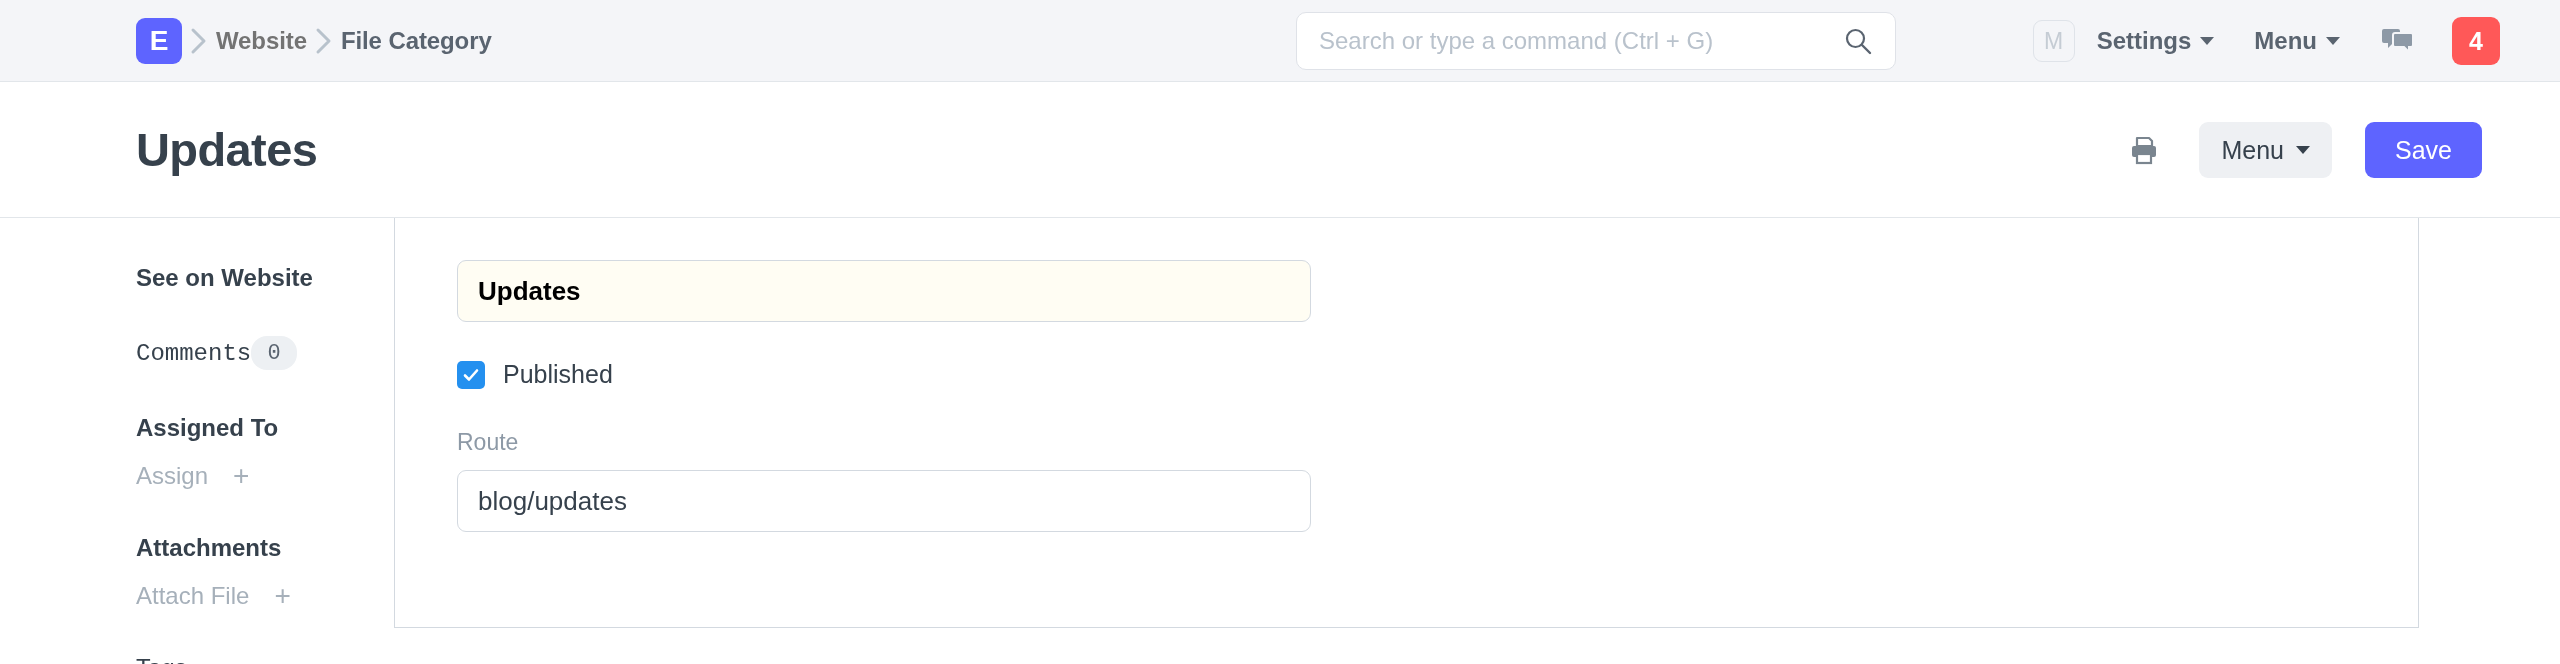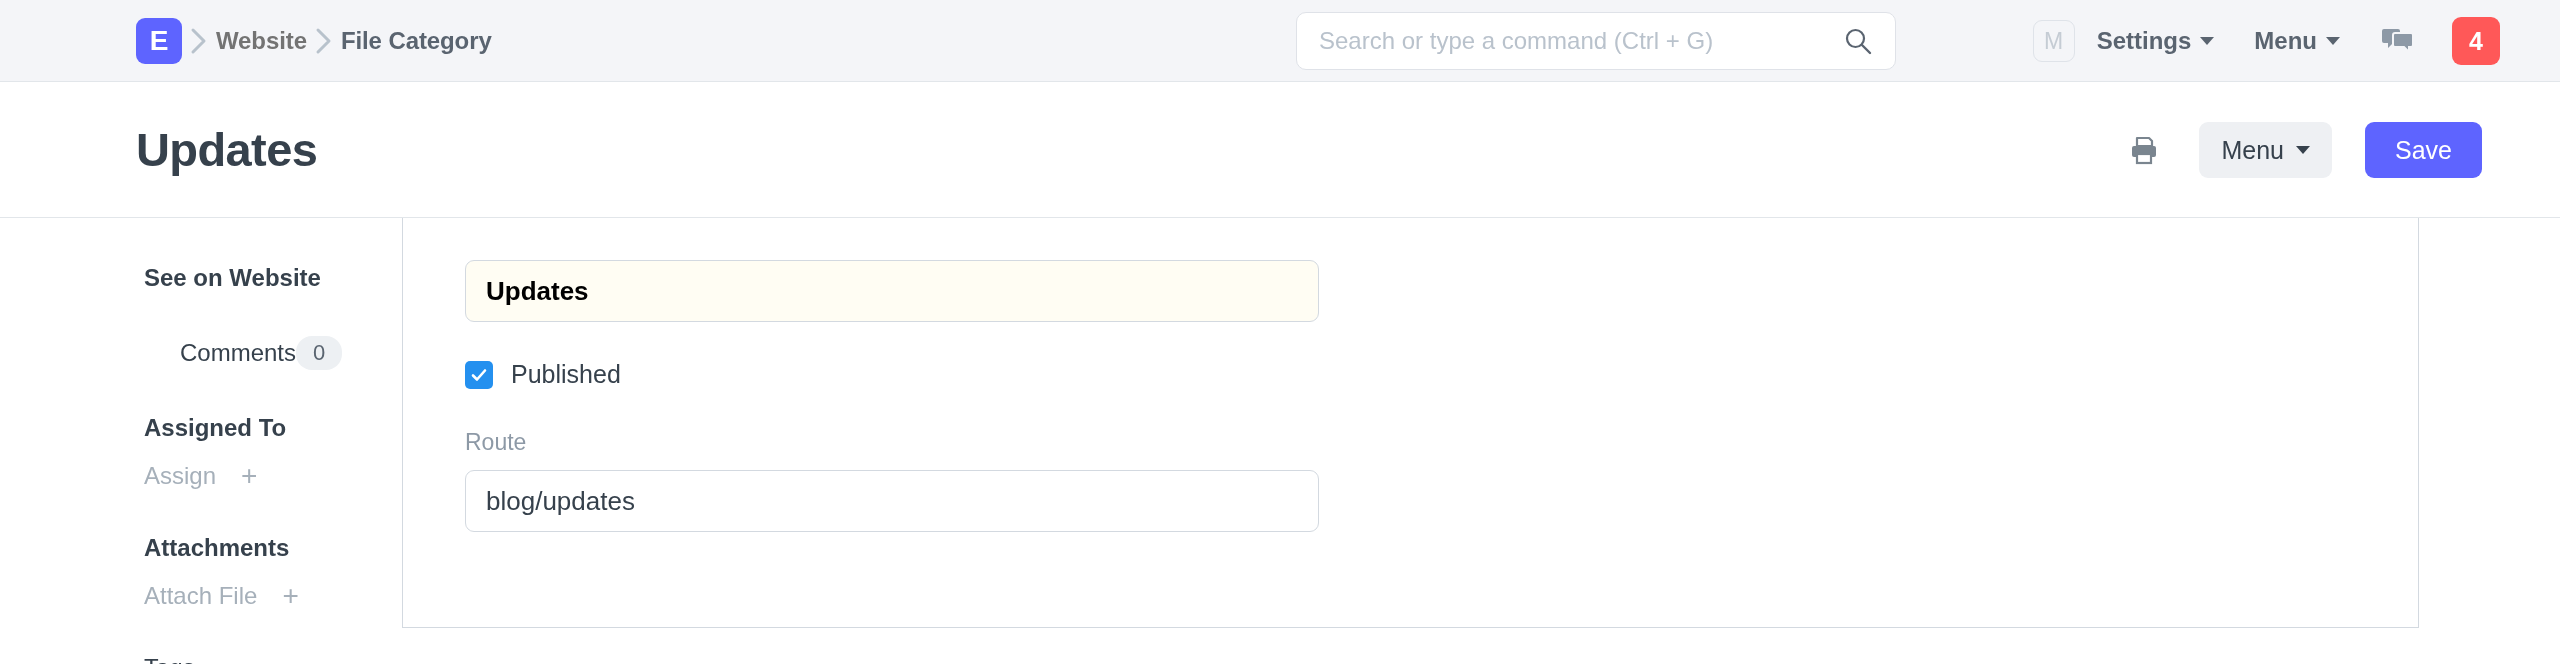--- a/index.html
+++ b/index.html
@@ -188,40 +188,40 @@
     white-space: nowrap;
   }
   .btn-menu { background: #eef0f3; color: #36414c; margin-right: 33px; }
   .btn-save { background: #5e64ff; color: #ffffff; padding: 16px 30px; }
 
   
   .page-body {
     display: flex;
     background: #ffffff;
     height: 446px;
-    margin-left: 8px;
   }
   .sidebar {
     width: 394px;
     flex: 0 0 394px;
     padding: 46px 60px 0 136px;
   }
   .side-group { margin-bottom: 0; }
   .side-head {
     font-size: 24px;
     font-weight: bold;
     color: #36414c;
     white-space: nowrap;
   }
   .side-head.normal { font-weight: normal; color: #36414c; }
   .side-row {
     display: flex;
     align-items: center;
-    justify-content: flex-end;
-    white-space: nowrap;
+    justify-content: flex-start;
+    white-space: nowrap;
+    font-family: Liberation Mono, monospace;
   }
   .side-label-muted {
     font-size: 24px;
     color: #36414c;
   }
   .side-sub {
     font-size: 24px;
     color: #a6b0ba;
     display: flex;
     align-items: flex-start;

